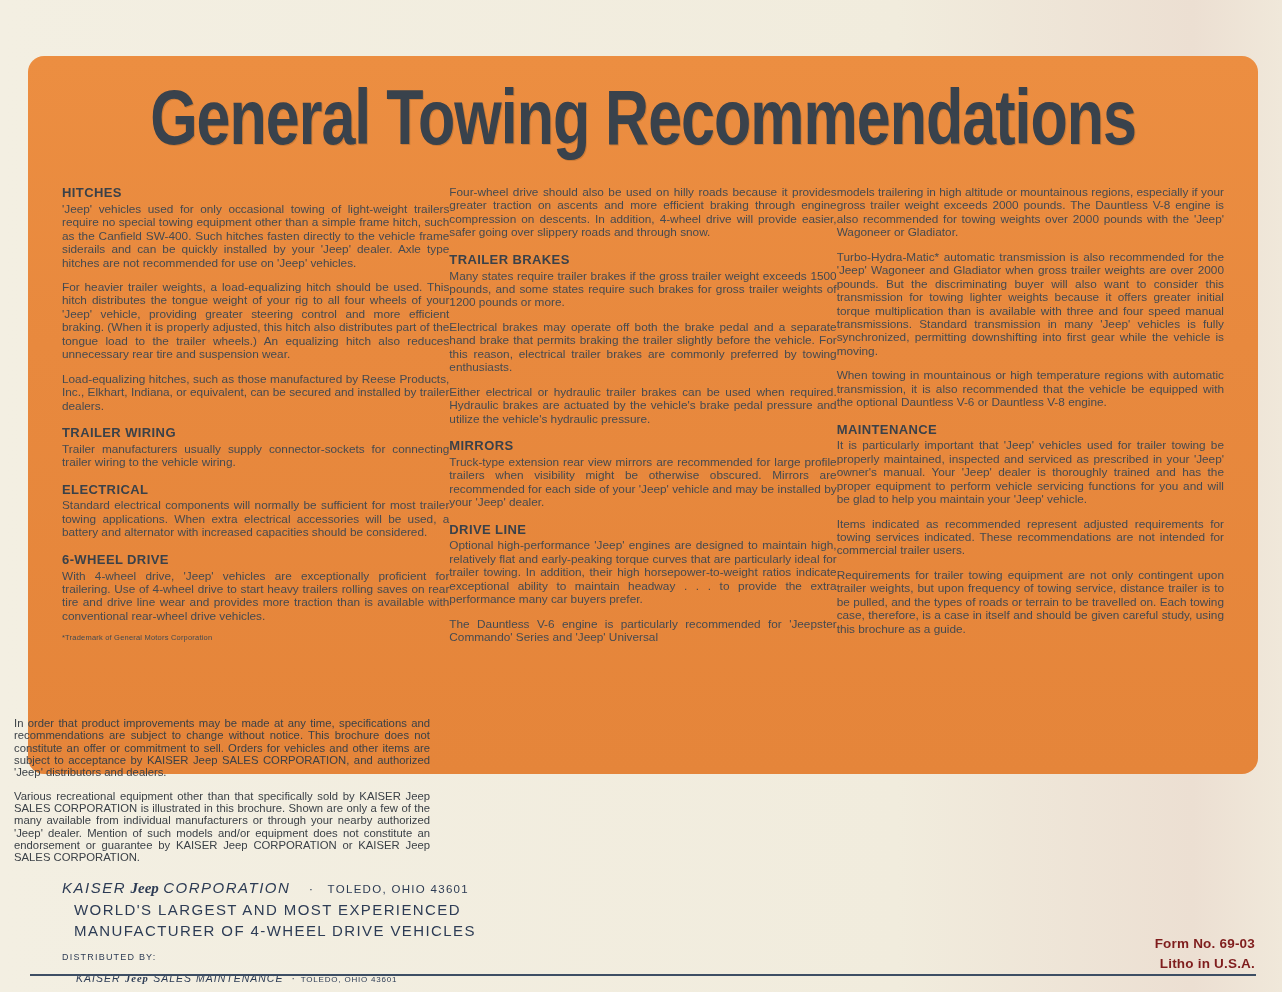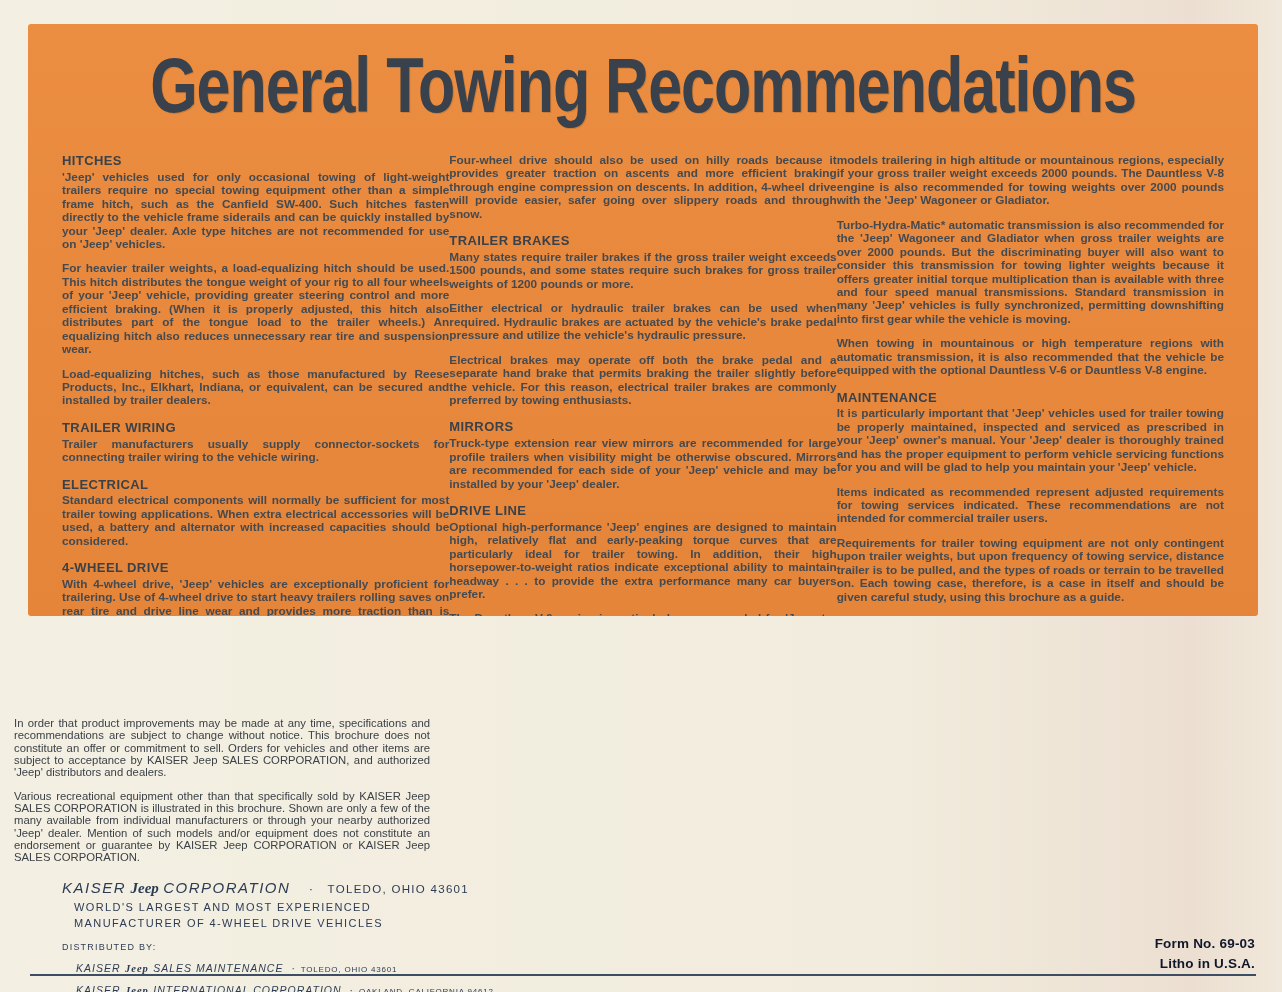--- a/index.html
+++ b/index.html
@@ -5,42 +5,42 @@
   html, body { margin:0; padding:0; }
   body {
     width:1282px; height:992px;
     background:#f1ecdf;
     background-image: linear-gradient(90deg, #f3efe2 0%, #f1ecdd 70%, #ecdfd2 93%, #f0e8da 100%);
     font-family:"Liberation Sans", sans-serif;
     position:relative; overflow:hidden;
     -webkit-font-smoothing:antialiased;
   }
   .orange-panel {
-    position:absolute; left:28px; top:24px; width:1230px; height:592px;
+    position:absolute; left:28px; top:56px; width:1230px; height:718px;
     background:linear-gradient(180deg,#ec8e41 0%, #e8893e 40%, #e5853a 100%);
-    border-radius:3px; overflow:hidden;
+    border-radius:16px; overflow:hidden;
   }
   .title-wrap { text-align:center; height:100px; padding-top:16px; }
   .title {
     display:inline-block; margin:0;
     font-size:61px; font-weight:bold; letter-spacing:-1px;
     color:#39424c;
     transform:scaleY(1.28); transform-origin:center top;
     text-shadow:1px 1px 0 rgba(120,70,20,.25);
     white-space:nowrap;
   }
   .columns {
     display:flex; padding:14px 34px 0 34px;
   }
   .text-column {
     flex:1 1 0; min-width:0;
     font-size:11.8px; line-height:1.14; color:#454a50;
     text-align:justify;
   }
-  .text-column p { margin:0 0 11px 0;font-weight:bold; }
+  .text-column p { margin:0 0 11px 0; }
   .sec-heading {
     font-size:13px; font-weight:bold; color:#3a4149;
     letter-spacing:.4px; margin:13px 0 2px 0; text-align:left;
   }
   .sec-heading.first { margin-top:0; }
   .footnote { font-size:7.5px; color:#434a50; margin-top:10px; text-align:left; letter-spacing:.2px; }
 
   .disclaimer {
     position:absolute; left:14px; top:717px; width:416px;
     font-size:11.3px; line-height:1.09; color:#3b4147; text-align:justify;
@@ -51,31 +51,31 @@
   .company-line { white-space:nowrap; }
   .k-kaiser {
     font-weight:normal; font-style:italic; font-size:15px; letter-spacing:1.5px;
   }
   .k-jeep {
     font-family:"Liberation Serif", serif; font-weight:bold; font-style:italic;
     font-size:15px; letter-spacing:0;
   }
   .dot { margin:0 10px 0 14px; font-size:13px; }
   .company-loc { font-size:11.5px; letter-spacing:1.3px; }
-  .tagline { font-size:11px; letter-spacing:1.4px; margin:4px 0 0 12px; color:#2d3c55; }
+  .tagline { font-size:15px; letter-spacing:1.4px; margin:4px 0 0 12px; color:#2d3c55; }
   .distributed-by { font-size:9px; letter-spacing:1.2px; margin-top:13px; }
   .dist-list { margin:6px 0 0 14px; }
   .dist-line { margin-bottom:4px; white-space:nowrap; }
   .dist-line .k-kaiser, .dist-line .k-jeep { font-size:10.5px; letter-spacing:1px; }
   .dist-line .dot { margin:0 6px 0 8px; font-size:10px; }
   .dist-loc { font-size:8px; letter-spacing:.8px; }
 
   .form-info {
     position:absolute; right:27px; top:934px; text-align:right;
-    font-size:13.5px; font-weight:bold; color:#0f172a; line-height:1.5;
+    font-size:13.5px; font-weight:bold; color:#7f1d1d; line-height:1.5;
     letter-spacing:.2px;
   }
   .bottom-rule {
     position:absolute; left:30px; top:974px; width:1226px; height:2px;
     background:#3d4e64;
   }
 </style>
 </head>
 <body>
 
@@ -88,30 +88,30 @@
     <div class="columns">
         <div class="text-column">
           <div class="sec-heading first">HITCHES</div>
           <p>'Jeep' vehicles used for only occasional towing of light-weight trailers require no special towing equipment other than a simple frame hitch, such as the Canfield SW-400. Such hitches fasten directly to the vehicle frame siderails and can be quickly installed by your 'Jeep' dealer. Axle type hitches are not recommended for use on 'Jeep' vehicles.</p>
           <p>For heavier trailer weights, a load-equalizing hitch should be used. This hitch distributes the tongue weight of your rig to all four wheels of your 'Jeep' vehicle, providing greater steering control and more efficient braking. (When it is properly adjusted, this hitch also distributes part of the tongue load to the trailer wheels.) An equalizing hitch also reduces unnecessary rear tire and suspension wear.</p>
           <p>Load-equalizing hitches, such as those manufactured by Reese Products, Inc., Elkhart, Indiana, or equivalent, can be secured and installed by trailer dealers.</p>
           <div class="sec-heading">TRAILER WIRING</div>
           <p>Trailer manufacturers usually supply connector-sockets for connecting trailer wiring to the vehicle wiring.</p>
           <div class="sec-heading">ELECTRICAL</div>
           <p>Standard electrical components will normally be sufficient for most trailer towing applications. When extra electrical accessories will be used, a battery and alternator with increased capacities should be considered.</p>
-          <div class="sec-heading">4-WHEEL DRIVE</div>
+          <div class="sec-heading">6-WHEEL DRIVE</div>
           <p>With 4-wheel drive, 'Jeep' vehicles are exceptionally proficient for trailering. Use of 4-wheel drive to start heavy trailers rolling saves on rear tire and drive line wear and provides more traction than is available with conventional rear-wheel drive vehicles.</p>
           <div class="footnote">*Trademark of General Motors Corporation</div>
         </div>
         <div class="text-column">
           <p>Four-wheel drive should also be used on hilly roads because it provides greater traction on ascents and more efficient braking through engine compression on descents. In addition, 4-wheel drive will provide easier, safer going over slippery roads and through snow.</p>
           <div class="sec-heading">TRAILER BRAKES</div>
           <p>Many states require trailer brakes if the gross trailer weight exceeds 1500 pounds, and some states require such brakes for gross trailer weights of 1200 pounds or more.</p>
+          <p>Electrical brakes may operate off both the brake pedal and a separate hand brake that permits braking the trailer slightly before the vehicle. For this reason, electrical trailer brakes are commonly preferred by towing enthusiasts.</p>
           <p>Either electrical or hydraulic trailer brakes can be used when required. Hydraulic brakes are actuated by the vehicle's brake pedal pressure and utilize the vehicle's hydraulic pressure.</p>
-          <p>Electrical brakes may operate off both the brake pedal and a separate hand brake that permits braking the trailer slightly before the vehicle. For this reason, electrical trailer brakes are commonly preferred by towing enthusiasts.</p>
           <div class="sec-heading">MIRRORS</div>
           <p>Truck-type extension rear view mirrors are recommended for large profile trailers when visibility might be otherwise obscured. Mirrors are recommended for each side of your 'Jeep' vehicle and may be installed by your 'Jeep' dealer.</p>
           <div class="sec-heading">DRIVE LINE</div>
           <p>Optional high-performance 'Jeep' engines are designed to maintain high, relatively flat and early-peaking torque curves that are particularly ideal for trailer towing. In addition, their high horsepower-to-weight ratios indicate exceptional ability to maintain headway . . . to provide the extra performance many car buyers prefer.</p>
           <p>The Dauntless V-6 engine is particularly recommended for 'Jeepster Commando' Series and 'Jeep' Universal</p>
         </div>
         <div class="text-column">
           <p>models trailering in high altitude or mountainous regions, especially if your gross trailer weight exceeds 2000 pounds. The Dauntless V-8 engine is also recommended for towing weights over 2000 pounds with the 'Jeep' Wagoneer or Gladiator.</p>
           <p>Turbo-Hydra-Matic* automatic transmission is also recommended for the 'Jeep' Wagoneer and Gladiator when gross trailer weights are over 2000 pounds. But the discriminating buyer will also want to consider this transmission for towing lighter weights because it offers greater initial torque multiplication than is available with three and four speed manual transmissions. Standard transmission in many 'Jeep' vehicles is fully synchronized, permitting downshifting into first gear while the vehicle is moving.</p>
           <p>When towing in mountainous or high temperature regions with automatic transmission, it is also recommended that the vehicle be equipped with the optional Dauntless V-6 or Dauntless V-8 engine.</p>

